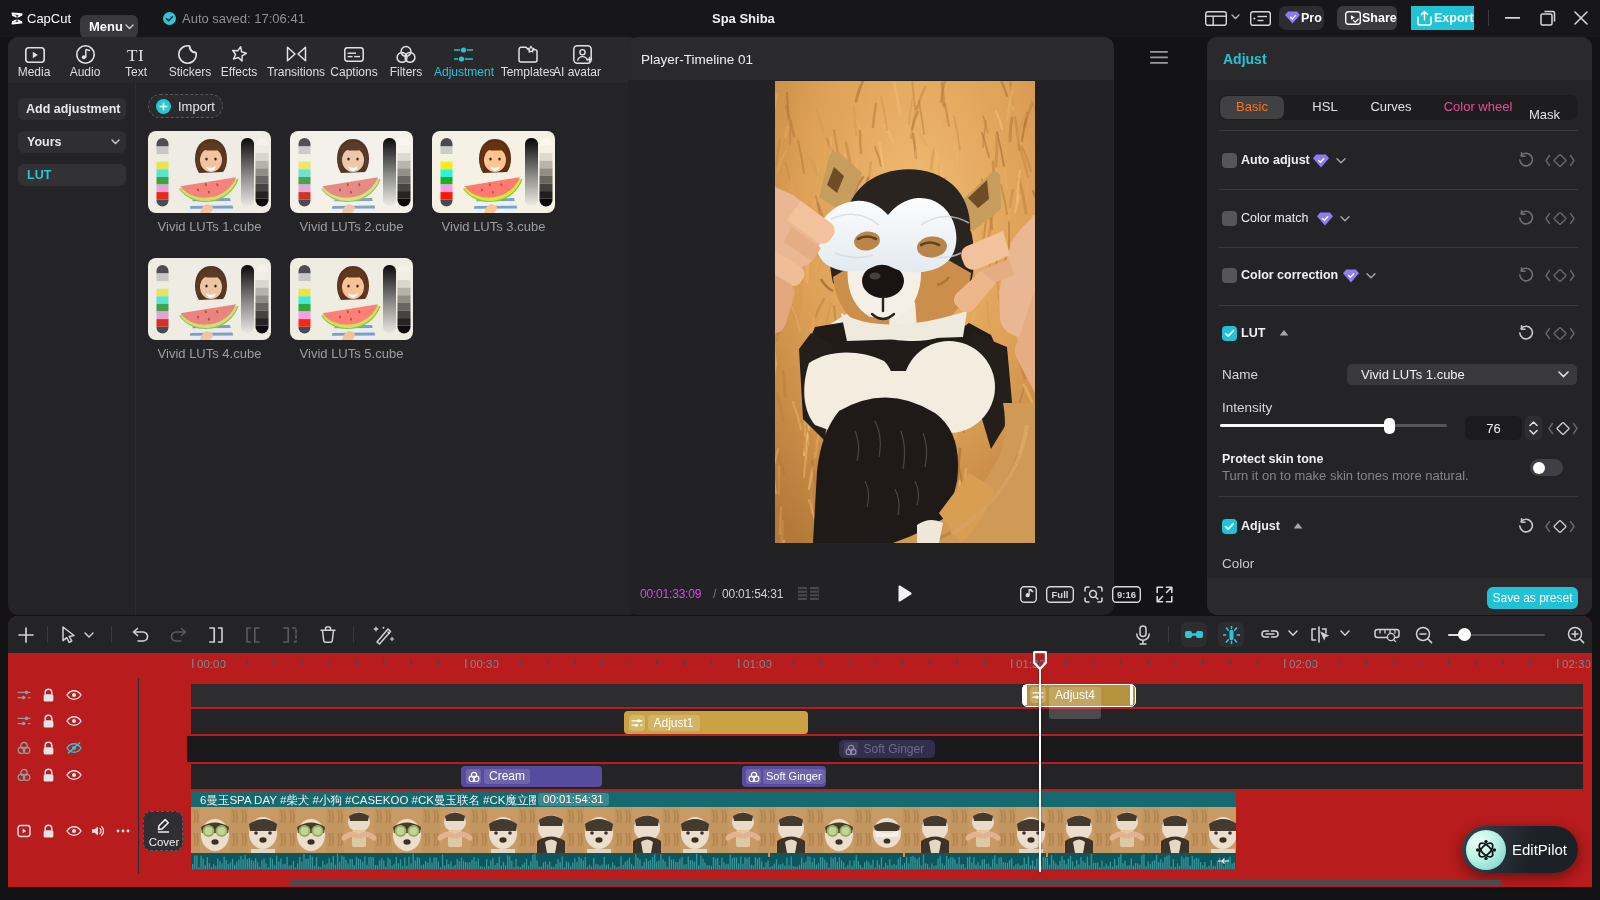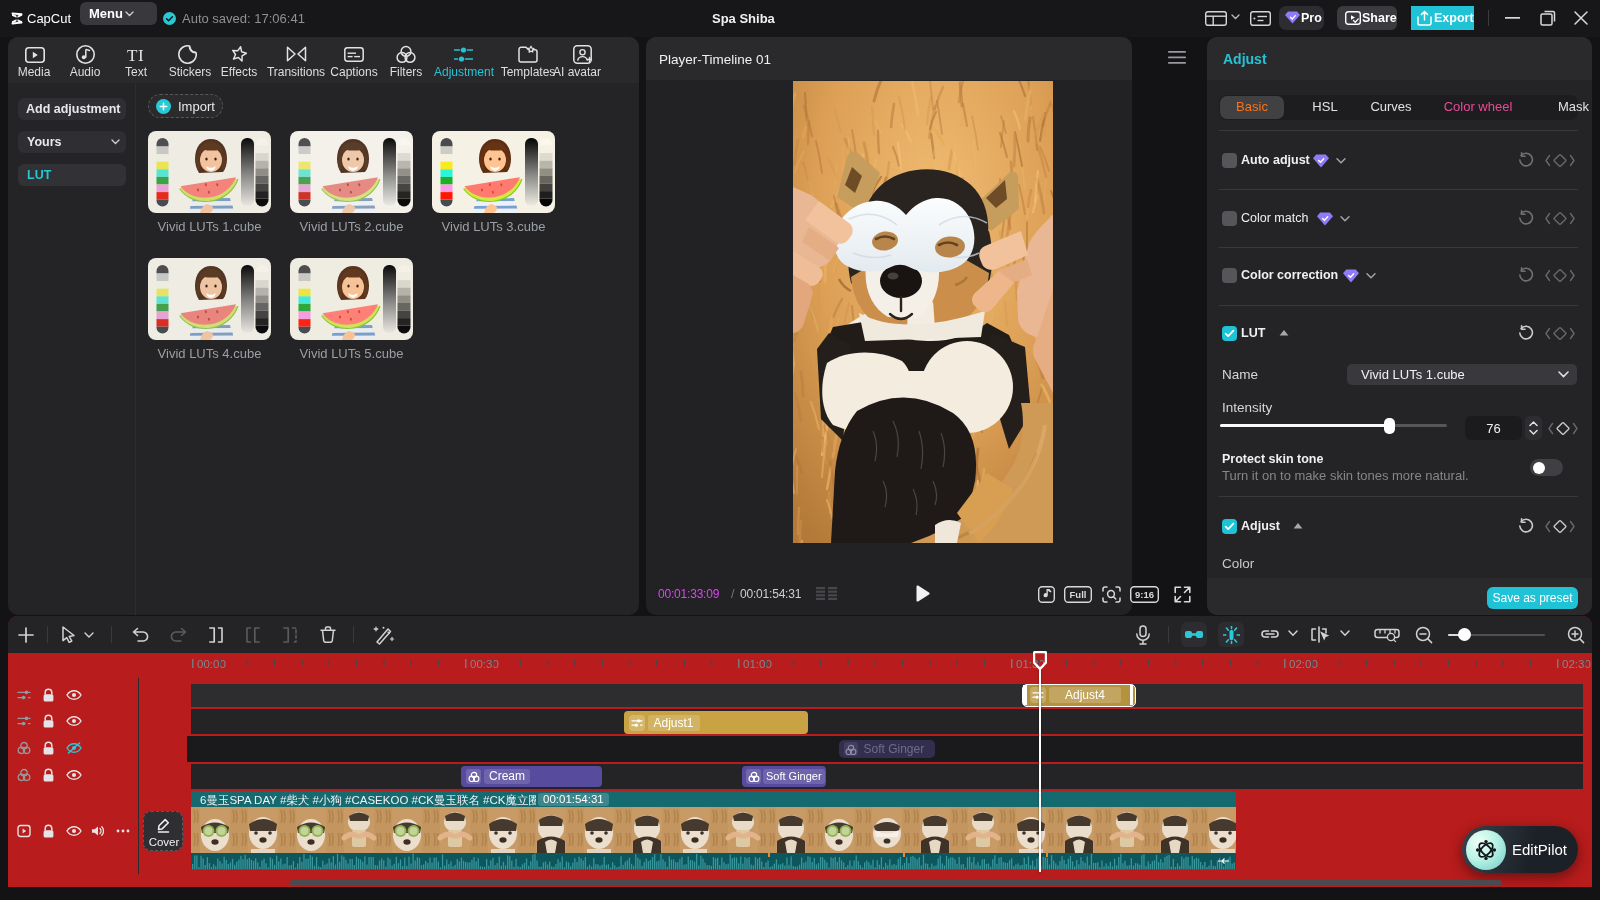--- a/index.html
+++ b/index.html
@@ -15,21 +15,21 @@
 <div id="stage">
 
 <div class="abs" id="topbar" style="left:0;top:0;width:1600px;height:37px;background:#17171a">
   <svg class="ic" style="left:11px;top:12px" width="12" height="13" viewBox="0 0 24 26">
     <path d="M2 3l9 4.6v4L2 7.5zM22 3l-9 4.6v4L22 7.5zM2 23l9-4.6v-4L2 18.5zM22 23l-9-4.6v-4l9 4.1z" fill="#fff"></path>
     <path d="M2 3h20v4.5H2zM2 18.5h20V23H2z" fill="none"></path>
     <rect x="1" y="1.5" width="22" height="4" rx="2" fill="#fff" transform="skewY(6) translate(0,-1)"></rect>
     <rect x="1" y="18" width="22" height="4" rx="2" fill="#fff" transform="skewY(-6) translate(0,3.2)"></rect>
   </svg>
   <div class="txt" style="left:27px;top:11px;font-size:13px;font-weight:normal;color:#fff">CapCut</div>
-  <div class="abs" style="left:80px;top:2px;width:77px;height:23px;background:#39393d;border-radius:6px">
+  <div class="abs" style="left:80px;top:15px;width:58px;height:23px;background:#39393d;border-radius:6px">
     <div class="txt" style="left:9px;top:4px;font-size:13px;font-weight:bold;color:#fff">Menu</div>
     <svg class="ic" style="left:45px;top:9px" width="9" height="6" viewBox="0 0 9 6">
           <path d="M1 1l3.5 3.5L8 1" stroke="#ccc" stroke-width="1.4" fill="none" stroke-linecap="round"></path>
         </svg>
   </div>
   <svg class="ic" style="left:163px;top:12px" width="13" height="13" viewBox="0 0 13 13">
         <circle cx="6.5" cy="6.5" r="6.5" fill="#26c9d4"></circle>
         <path d="M3.6 6.7l2 2 3.8-4" stroke="#17171a" stroke-width="1.5" fill="none" stroke-linecap="round" stroke-linejoin="round"></path>
       </svg>
   <div class="txt" style="left:182px;top:11px;font-size:13px;color:#909094">Auto saved: 17:06:41</div>
@@ -262,21 +262,21 @@
           <use href="#lutthumb"></use>
         </svg>
     <div class="txt" style="left:140px;top:309px;width:123px;text-align:center;font-size:13px;color:#9b9fa3">Vivid LUTs 4.cube</div>
     <svg class="ic" style="left:282px;top:221px;filter:saturate(1.15)" width="123" height="82">
           <use href="#lutthumb"></use>
         </svg>
     <div class="txt" style="left:282px;top:309px;width:123px;text-align:center;font-size:13px;color:#9b9fa3">Vivid LUTs 5.cube</div>
   </div>
 </div>
 
-<div class="panel" id="playerpanel" style="left:646px;top:37px;width:486px;height:578px;background:#222225">
+<div class="panel" id="playerpanel" style="left:628px;top:37px;width:486px;height:578px;background:#222225">
   <div class="hdr"></div>
   <div class="txt" style="left:13px;top:15px;font-size:13.5px;color:#f0f0f2">Player-Timeline 01</div>
 <svg class="ic" style="left:147px;top:44px" width="260" height="462" viewBox="0 0 260 462">
   <defs>
     <radialGradient id="bgv" cx="55%" cy="28%" r="85%">
             <stop offset="0" stop-color="#f0bc72"></stop>
             <stop offset=".55" stop-color="#dc9f55"></stop>
             <stop offset="1" stop-color="#b37938"></stop>
           </radialGradient>
     <linearGradient id="maskg" x1="0" y1="0" x2="0" y2="1">
@@ -733,21 +733,21 @@
 <div class="panel" id="rightpanel" style="left:1207px;top:37px;width:385px;height:578px">
   <div class="hdr"></div>
   <div class="txt" style="left:16px;top:14px;font-size:14px;font-weight:bold;color:#27c2d4">Adjust</div>
   <div class="abs" style="left:0;bottom:0;width:385px;height:37px;background:#2a2a2d;border-radius:0 0 10px 10px"></div>
 <div class="abs" style="left:12px;top:58px;width:359px;height:25px;background:#1d1d1f;border-radius:8px">
   <div class="abs" style="left:1px;top:1px;width:64px;height:23px;background:#414144;border-radius:7px"></div>
   <div class="txt" style="left:1px;top:4px;width:64px;text-align:center;font-size:13px;color:#f97316">Basic</div>
   <div class="txt" style="left:76px;top:4px;width:60px;text-align:center;font-size:13px;color:#e2e2e4">HSL</div>
   <div class="txt" style="left:140px;top:4px;width:64px;text-align:center;font-size:13px;color:#e2e2e4">Curves</div>
   <div class="txt" style="left:214px;top:4px;width:90px;text-align:center;font-size:13px;color:#ec4899">Color wheel</div>
-  <div class="txt" style="left:310px;top:4px;width:60px;text-align:right;font-size:13px;color:#e2e2e4">Mask</div>
+  <div class="txt" style="left:310px;top:12px;width:60px;text-align:left;font-size:13px;color:#e2e2e4">Mask</div>
 </div>
 <div class="abs" style="left:12px;top:93px;width:359px;height:1px;background:#39393c"></div>
 <div class="abs" style="left:15px;top:116px;width:15px;height:15px;border-radius:4px;background:#55555a"></div>
 <div class="txt" style="left:34px;top:116px;font-size:12.5px;font-weight:bold;color:#f0f0f2">Auto adjust</div>
 <svg class="ic" style="left:106px;top:117px" width="16" height="14" viewBox="0 0 16 14">
         <path d="M3.2.5h9.6L16 4.2 8 13.5 0 4.2z" fill="#8d7bf7"></path>
         <path d="M5.6 6.4l1.9 1.9 3.2-3.6" stroke="#fff" stroke-width="1.4" fill="none" stroke-linecap="round"></path>
       </svg>
 <svg class="ic" style="left:129px;top:121px" width="10" height="6" viewBox="0 0 10 6">
         <path d="M1 .8L5 4.8 9 .8" stroke="#a8a8ac" stroke-width="1.4" fill="none" stroke-linecap="round"></path>
@@ -1181,21 +1181,21 @@
   <div class="abs" style="left:7px;top:2px;width:16px;height:16px;background:rgba(255,255,255,.22);border-radius:4px">
           <svg class="ic" style="left:2px;top:2px" width="12" height="12" viewBox="0 0 12 12">
             <g stroke="#fff" stroke-width="1.3" stroke-linecap="round">
               <path d="M1 3.8h8.4M1 8.2h5.6"></path>
               <circle cx="7.6" cy="3.8" r="1.6" fill="#fff" stroke="none"></circle>
               <circle cx="5.2" cy="8.2" r="1.6" fill="#fff" stroke="none"></circle>
               <path d="M9.6 8.2H11M9.4 3.8H11"></path>
             </g>
           </svg>
         </div>
-  <div class="abs" style="left:26px;top:2px;height:16px;background:rgba(255,255,255,.18);border-radius:3px;padding:0 16px;font-size:12px;color:#fff;line-height:16px;white-space:nowrap">Adjust4</div>
+  <div class="abs" style="left:26px;top:2px;height:32px;background:rgba(255,255,255,.18);border-radius:3px;padding:0 6px;font-size:12px;color:#fff;line-height:16px;white-space:nowrap">Adjust4</div>
 </div>
 <div class="abs" style="left:183px;top:175px;width:1045px;height:80px;border-radius:4px;overflow:hidden">
   <div class="abs" style="left:0;top:0;width:1045px;height:16px;background:#156a70"></div>
   <div class="txt" style="left:9px;top:2px;font-size:11.5px;color:#f2f2f4;max-width:336px;overflow:hidden">6曼玉SPA DAY #柴犬 #小狗 #CASEKOO #CK曼玉联名 #CK魔立圈.mp4</div>
   <div class="abs" style="left:347px;top:1.5px;height:13px;background:#3d868b;border-radius:3px;padding:0 5px;font-size:11.5px;color:#fff;line-height:13px">00:01:54:31</div>
   <svg class="ic" style="left:0;top:16px;filter:blur(.5px) saturate(.9)" width="1045" height="46" viewBox="0 0 1045 46" preserveAspectRatio="xMinYMin slice">
           <g transform="translate(0,0)">
             <rect width="48" height="46" fill="#cd9a61"></rect>
             <path d="M0 0h9v46H0zM39 0h9v46h-9z" fill="#ba854544"></path>
             <path d="M3 3q2 8 0 13M3 26q2 8 0 13" stroke="#a8753a" stroke-width="1.7" fill="none" opacity=".6"></path>

